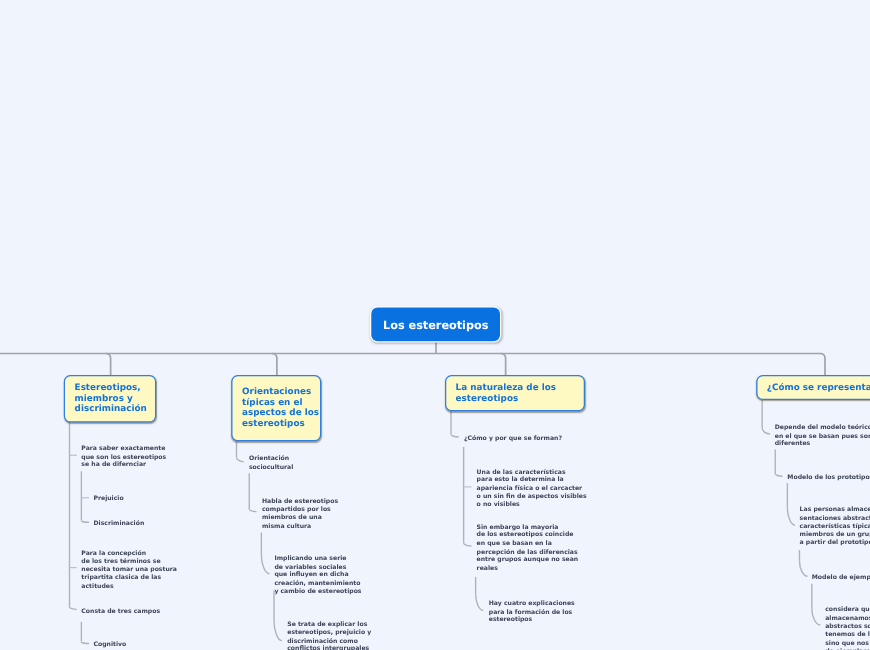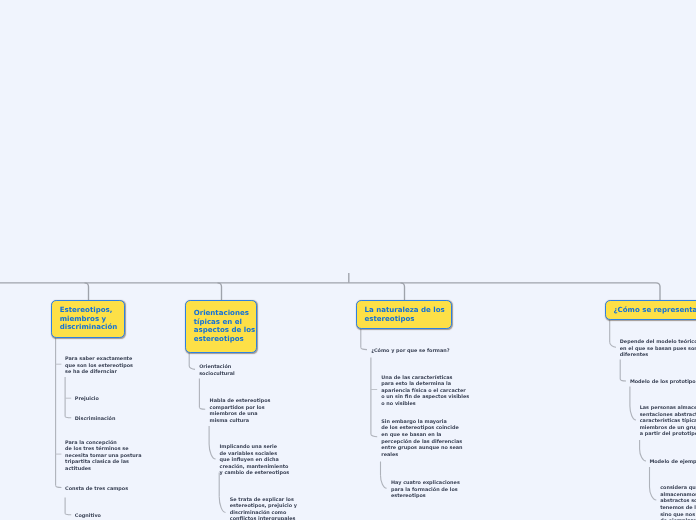--- a/index.html
+++ b/index.html
@@ -12,21 +12,21 @@
   #conn path{fill:none;stroke:#aeb2ba;stroke-width:1.1;}
   #conn path[data-name="connector-tick"]{stroke:#bcc0c7;stroke-width:0.95;}
   #conn path[data-name="connector-bus"],
   #conn path[data-name="connector-stem"],
   #conn path[data-name="connector-drop"]{stroke:#9fa3ab;stroke-width:1.35;}
   .root-node{position:absolute;background:#0a72e0;color:#fff;border-radius:6px;
      border:1.4px solid #ffffff;padding-top:3.4px;
      font-weight:bold;font-size:9px;display:flex;align-items:center;justify-content:center;
      box-sizing:border-box;white-space:nowrap;
      box-shadow:0.7px 1.2px 1.6px rgba(70,60,50,.30);}
-  .br-node{position:absolute;background:#fde047;border:1.4px solid #2d80e2;border-radius:5.2px;
+  .br-node{position:absolute;background:#fef9c3;border:1.4px solid #2d80e2;border-radius:5.2px;
      color:#1472d8;font-weight:bold;font-size:7.05px;line-height:8.67px;box-sizing:border-box;
      display:flex;align-items:center;padding-left:7.7px;
      box-shadow:0.4px 0.8px 1.0px rgba(80,66,50,.50);}
   .br-node span{display:block;white-space:nowrap;}
   .txt{position:absolute;color:#3c4457;font-size:4.9px;line-height:6.55px;
        font-weight:bold;-webkit-font-smoothing:antialiased;}
   .txt span{display:block;white-space:nowrap;}
 </style>
 </head>
 <body>
@@ -67,36 +67,37 @@
    <path data-name="connector-curve" d="M 609.7 342.2 C 609.7 344.8 612.724 347.2 616 347.2"></path>
    <path data-name="connector-spine" d="M 620.2 359.5 L 620.2 379"></path>
    <path data-name="connector-curve" d="M 620.2 379 C 620.2 380.04 622.984 381 626 381"></path>
    <path data-name="connector-spine" d="M 629.9 386.5 L 629.9 406"></path>
    <path data-name="connector-curve" d="M 629.9 406 C 629.9 413.28 632.828 420 636 420"></path>
    <path data-name="connector-spine" d="M 639.6 440 L 639.6 449"></path>
    <path data-name="connector-curve" d="M 639.6 449 C 639.6 455.24 642.672 461 646 461"></path>
    <path data-name="connector-spine" d="M 649.5 467 L 649.5 487"></path>
    <path data-name="connector-curve" d="M 649.5 487 C 649.5 493.76 652.764 500 656.3 500"></path>
  </svg>
+ <div class="root-node" data-name="root-node" style="left:295.7px;top:245.2px;width:105.8px;height:29.2px">Los estereotipos</div>
   <div class="br-node" data-name="branch-node-1" style="left:51px;top:299.9px;width:74.1px;height:37.9px">
       <div data-name="branch-node-1-label">
         <span data-name="branch-node-1-line">Estereotipos,</span>
         <span data-name="branch-node-1-line">miembros y</span>
         <span data-name="branch-node-1-line">discriminación</span>
       </div>
     </div>
   <div class="br-node" data-name="branch-node-2" style="left:185px;top:299.9px;width:72.1px;height:53px">
       <div data-name="branch-node-2-label">
         <span data-name="branch-node-2-line">Orientaciones</span>
         <span data-name="branch-node-2-line">típicas en el</span>
         <span data-name="branch-node-2-line">aspectos de los</span>
         <span data-name="branch-node-2-line">estereotipos</span>
       </div>
     </div>
-  <div class="br-node" data-name="branch-node-3" style="left:355.8px;top:299.9px;width:96px;height:29.3px">
+  <div class="br-node" data-name="branch-node-3" style="left:355.8px;top:299.9px;width:112px;height:29.3px">
       <div data-name="branch-node-3-label">
         <span data-name="branch-node-3-line">La naturaleza de los</span>
         <span data-name="branch-node-3-line">estereotipos</span>
       </div>
     </div>
   <div class="br-node" data-name="branch-node-4" style="left:604.8px;top:299.8px;width:112px;height:20.3px">
       <div data-name="branch-node-4-label">
         <span data-name="branch-node-4-line">¿Cómo se representan</span>
       </div>
     </div>

